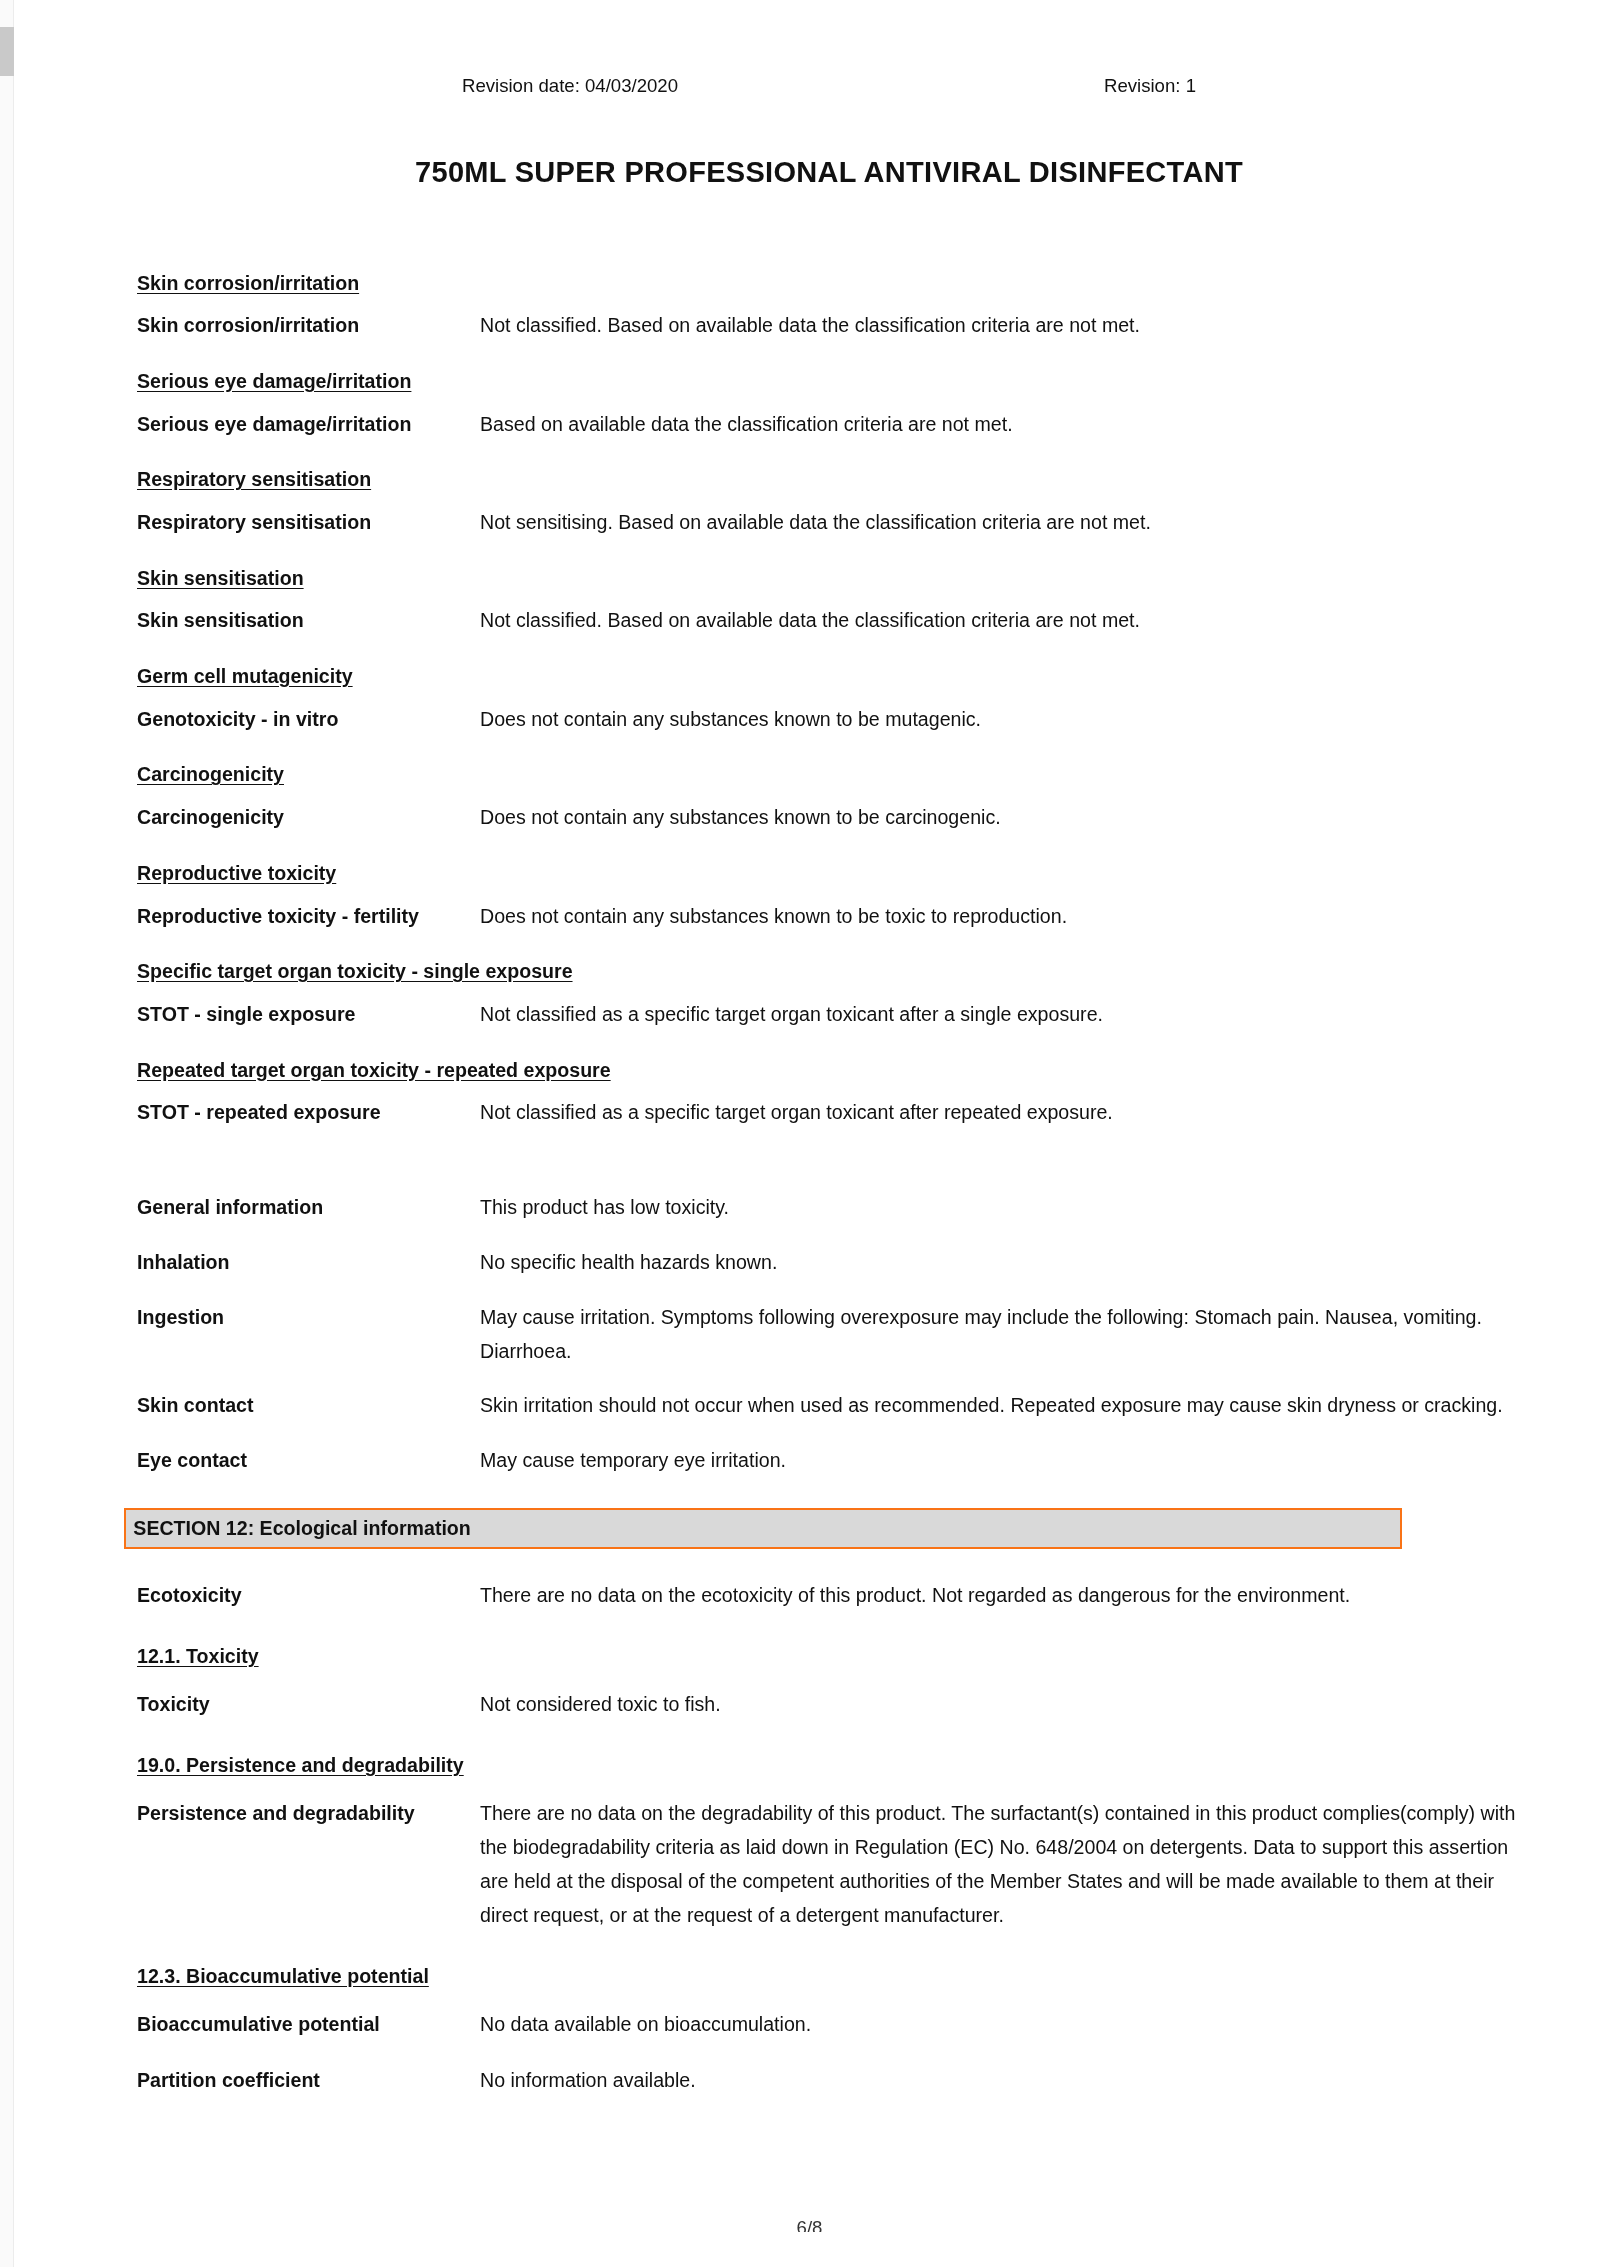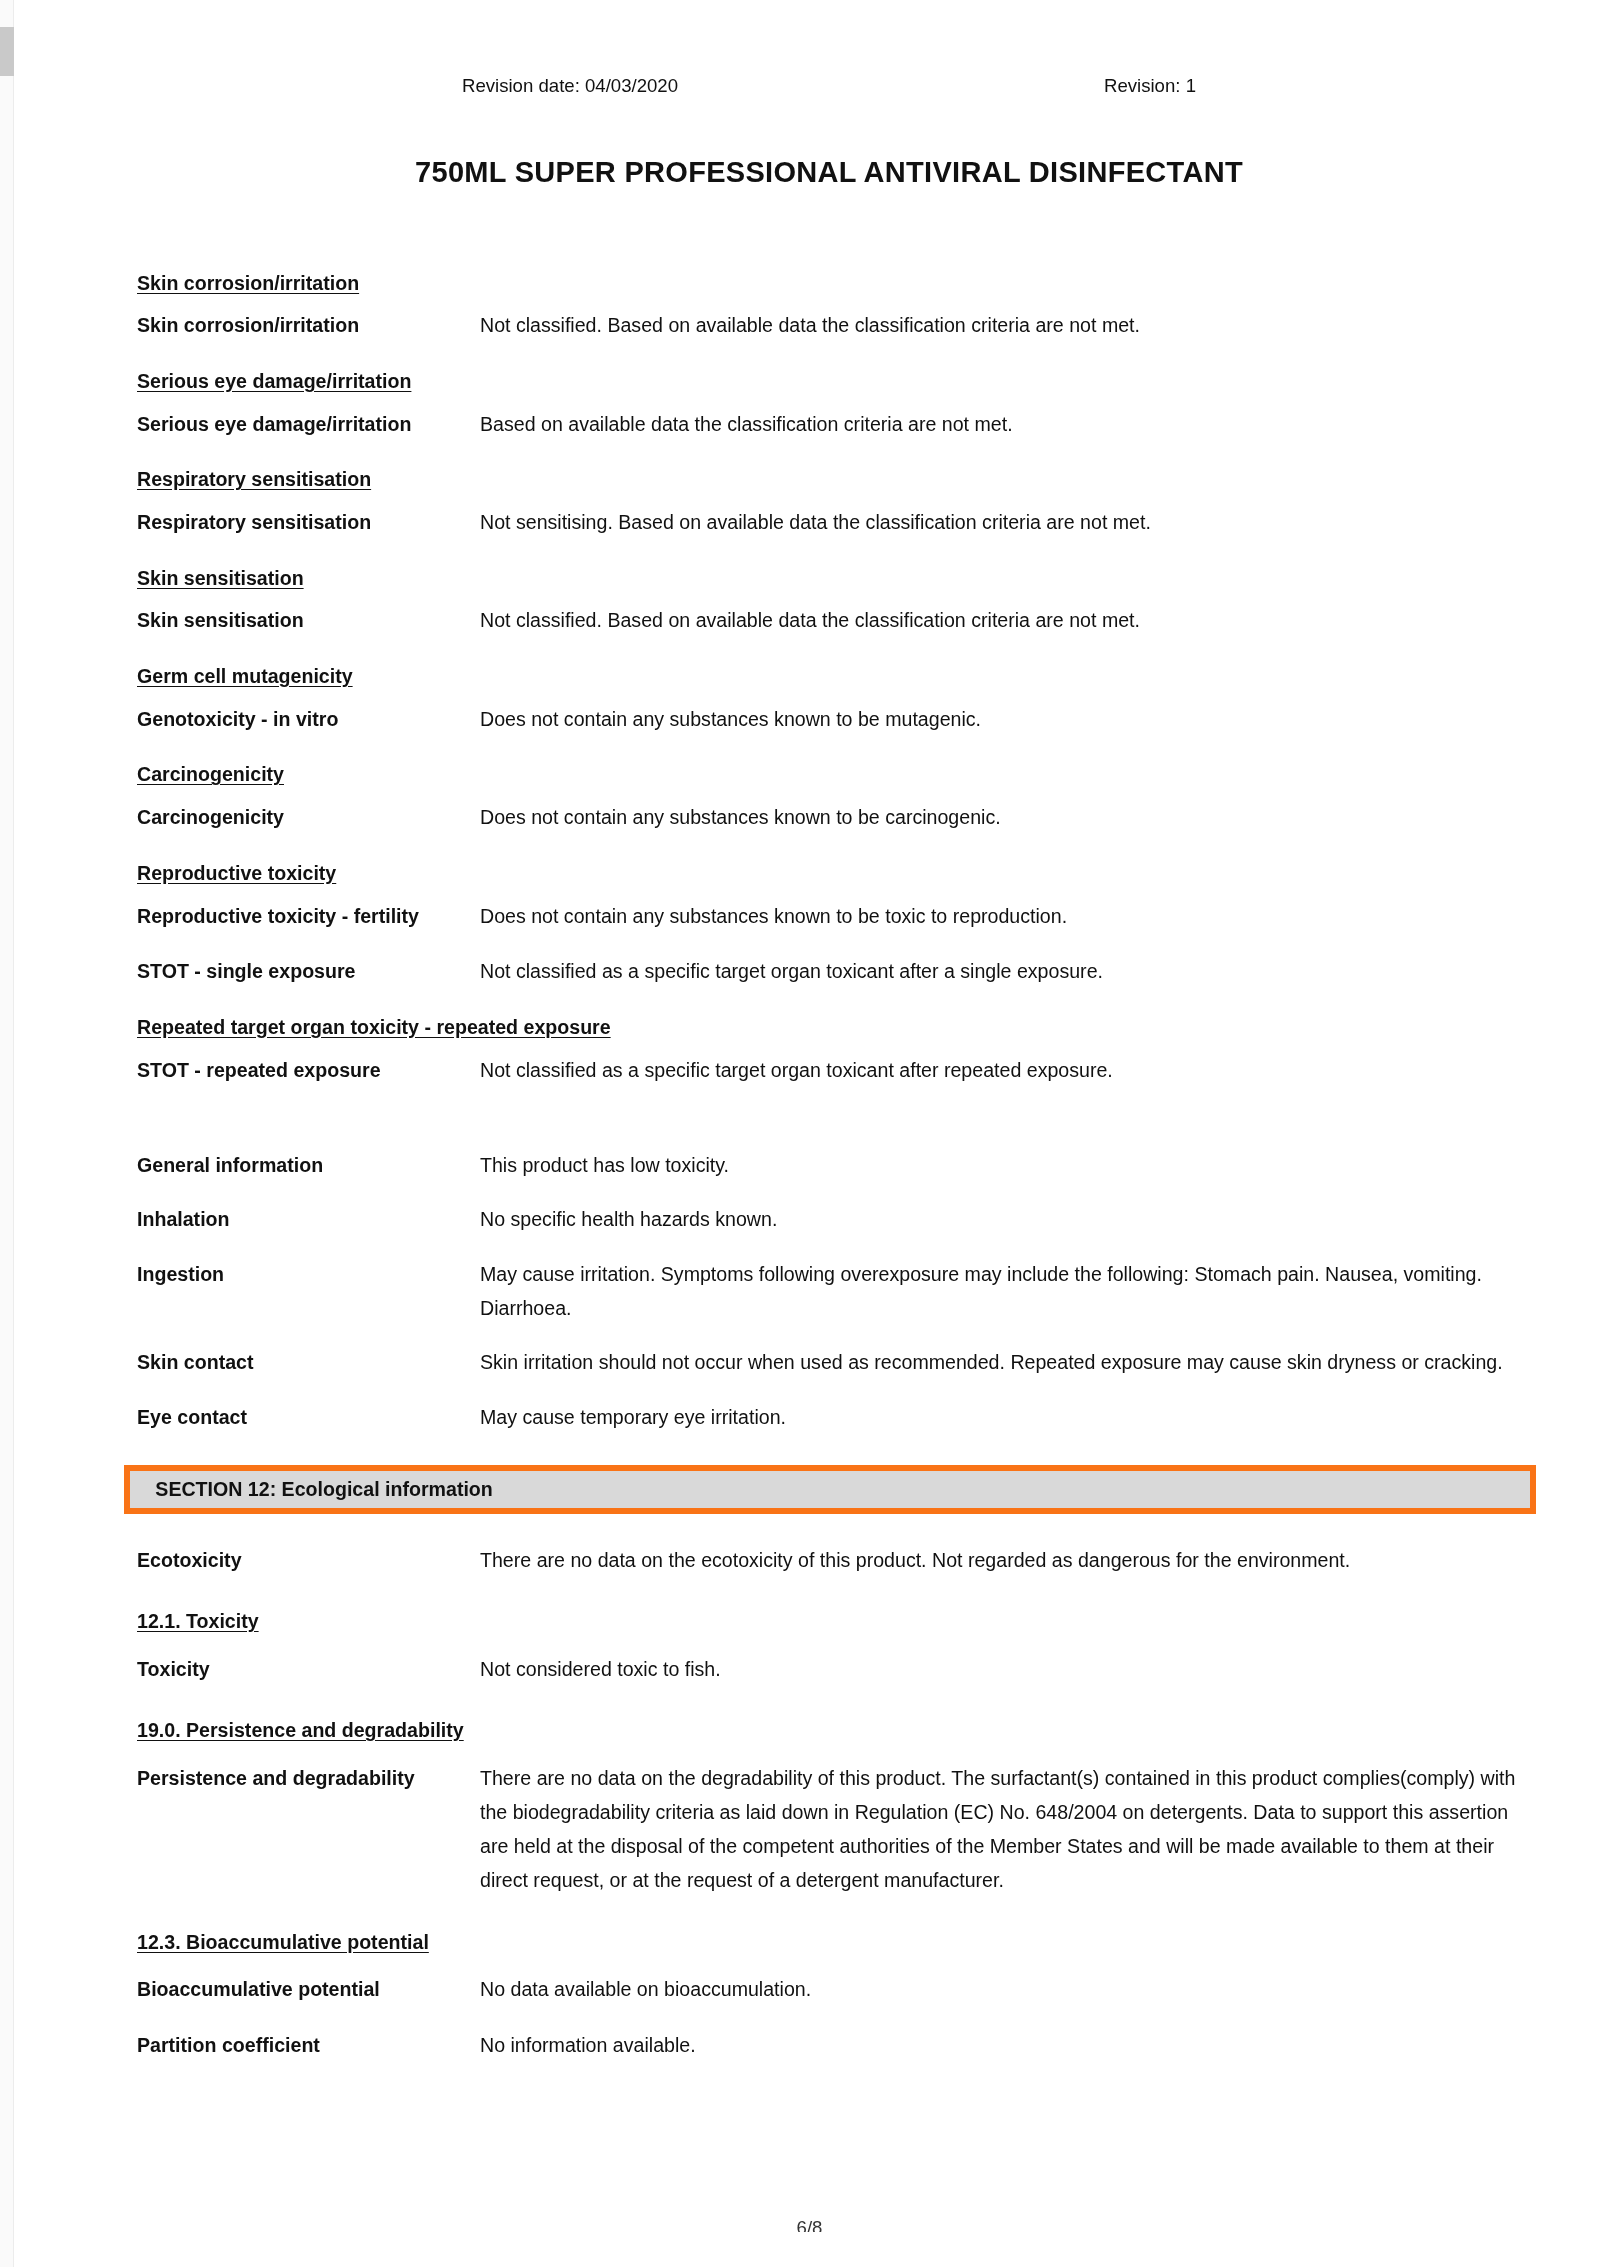--- a/index.html
+++ b/index.html
@@ -29,23 +29,23 @@
   .heading {
     font-weight:bold; text-decoration:underline; text-underline-offset:2.9px;
     margin-bottom:8.8px;
   }
   .row { display:flex; }
   .label { flex:0 0 343px; width:343px; font-weight:bold; padding-right:11.8px; }
   .value { flex:1; }
   .health { margin-top:61px; }
   .health .row { margin-bottom:20.6px; }
   .section-bar {
-    margin-top:31px; margin-left:-12.7px; width:1412px;
-    background:#d9d9d9; border:6px solid #f97316;
-    font-weight:bold; padding:2px 25px; line-height:33px;
+    margin-top:31px; margin-left:-12.7px; width:1278px;
+    background:#d9d9d9; border:2px solid #f97316;
+    font-weight:bold; padding:2px 7px; line-height:33px;
   }
   .eco { margin-top:29px; }
   .sub-heading {
     margin-top:27.4px; margin-bottom:13.7px;
     font-weight:bold; text-decoration:underline; text-underline-offset:2.9px;
   }
   .page-number {
     position:absolute; left:0; top:2217px; width:100%;
     text-align:center; font-size:18.6px; color:#333;
     height:14.7px; overflow:hidden; line-height:21.6px;
@@ -118,20 +118,21 @@
 
     <div class="group">
       <div class="heading">Reproductive toxicity</div>
       <div class="row">
         <div class="label">Reproductive toxicity - fertility</div>
         <div class="value">Does not contain any substances known to be toxic to reproduction.</div>
       </div>
     </div>
 
     <div class="group">
+      <div class="heading">Specific target organ toxicity - single exposure</div>
       <div class="row">
         <div class="label">STOT - single exposure</div>
         <div class="value">Not classified as a specific target organ toxicant after a single exposure.</div>
       </div>
     </div>
 
     <div class="group">
       <div class="heading">Repeated target organ toxicity - repeated exposure</div>
       <div class="row">
         <div class="label">STOT - repeated exposure</div>

